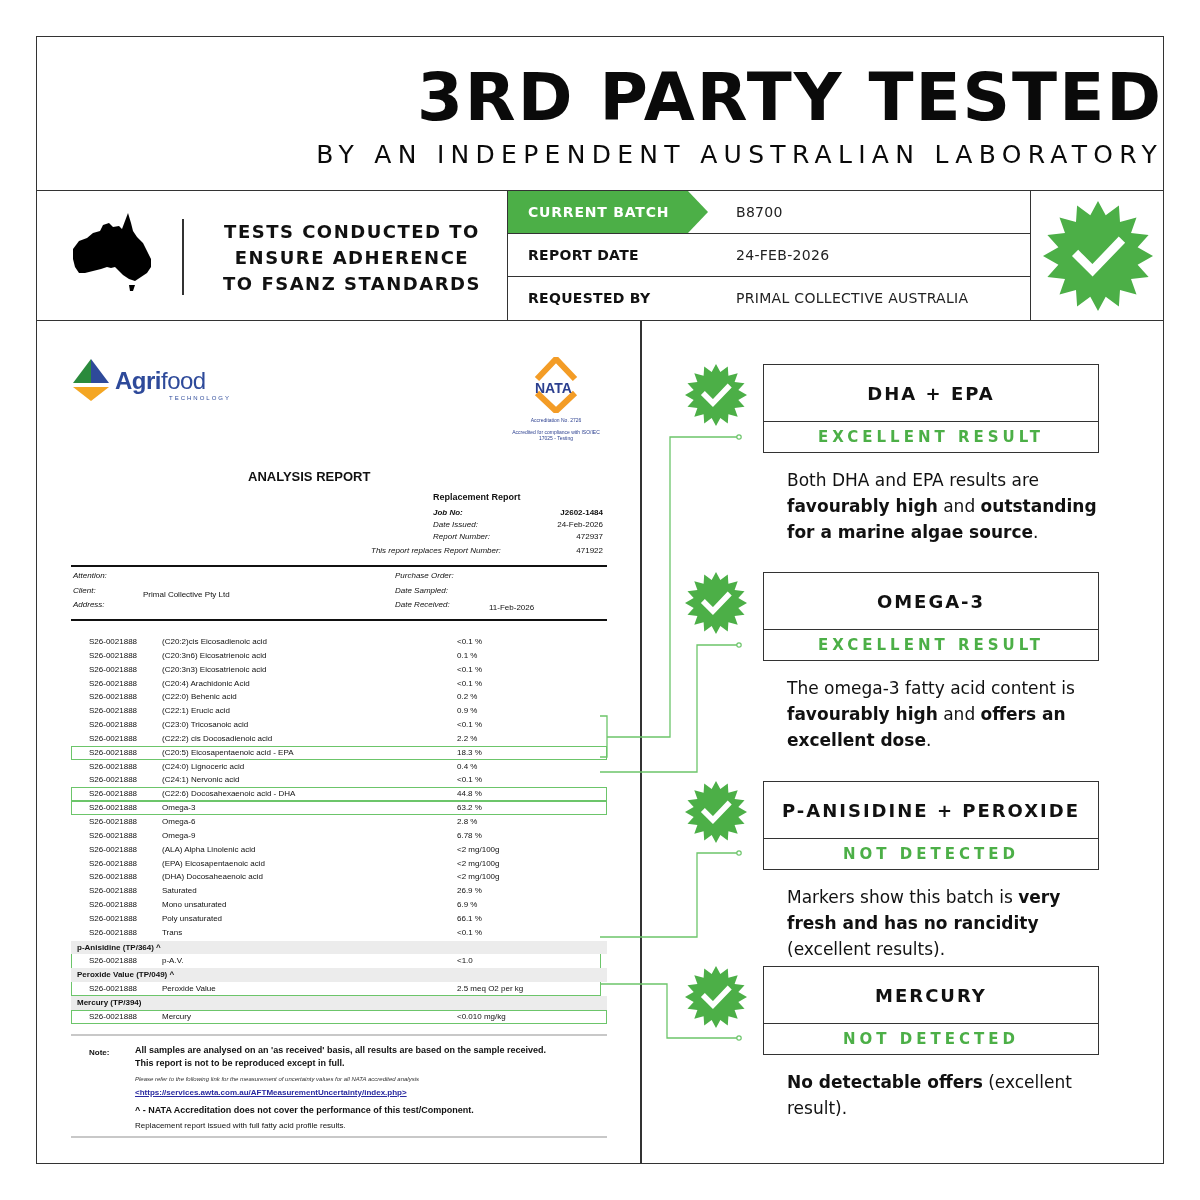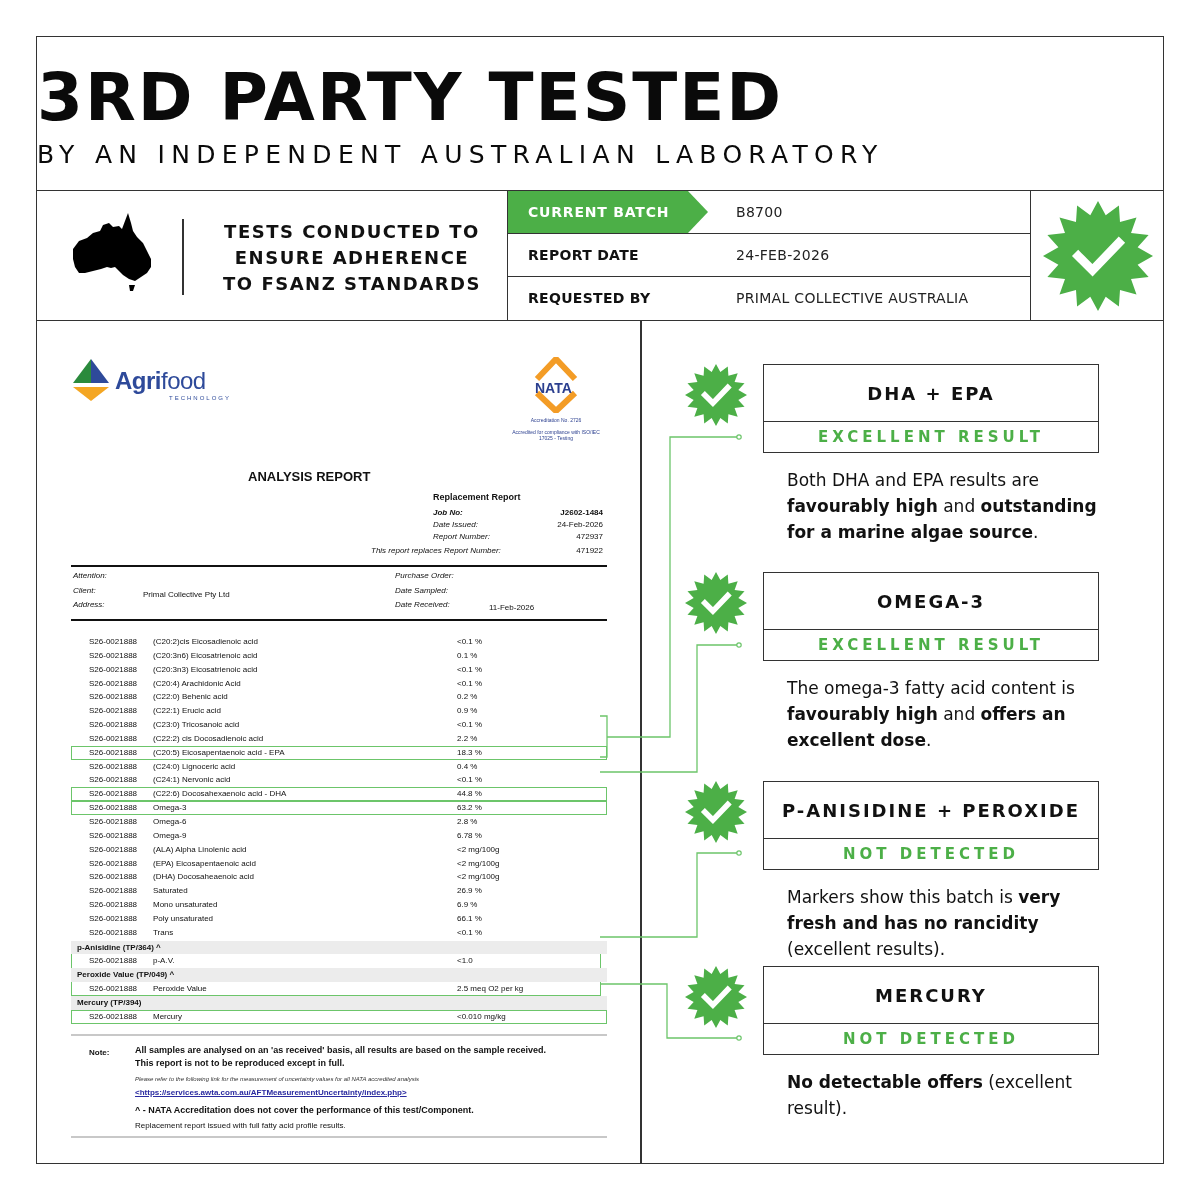--- a/index.html
+++ b/index.html
@@ -2,21 +2,21 @@
 <html><head>
 <meta charset="utf-8">
 <style>
   * { box-sizing: border-box; margin: 0; padding: 0; }
   html, body { width: 1200px; height: 1200px; background: #ffffff; overflow: hidden; }
   body { position: relative; font-family: "Liberation Sans", sans-serif; color: #111; }
 
   .frame { position: absolute; left: 36px; top: 36px; width: 1128px; height: 1128px; border: 1.5px solid #333; }
 
   
-  .hdr { position: absolute; left: 0; top: 0; width: 100%; height: 154px; border-bottom: 1.5px solid #333; text-align: left; }
+  .hdr { position: absolute; left: 0; top: 0; width: 100%; height: 154px; border-bottom: 1.5px solid #333; text-align: right; }
   .hdr-title { position: absolute; left: 0; right: 0; top: 22px; font-family: "DejaVu Sans", sans-serif; font-weight: 700; font-size: 66px; letter-spacing: 2px; color: #0a0a0a; }
   .hdr-sub { position: absolute; left: 0; right: 0; top: 103px; font-family: "DejaVu Sans", sans-serif; font-weight: 400; font-size: 25px; letter-spacing: 6.3px; color: #0a0a0a; }
 
   
   .band { position: absolute; left: 0; top: 154px; width: 100%; height: 130px; border-bottom: 1.5px solid #333; }
   .au-map { position: absolute; left: 30px; top: 20px; width: 90px; height: 85px; }
   .vsep { position: absolute; left: 145px; top: 28px; width: 1.5px; height: 76px; background: #333; }
   .fsanz { position: absolute; left: 160px; top: 28px; width: 310px; text-align: center; font-family: "DejaVu Sans", sans-serif; font-weight: 700; font-size: 18px; letter-spacing: 1.5px; line-height: 26px; color: #111; }
   .batch-table { position: absolute; left: 470px; top: 0; width: 524px; height: 130px; border-left: 1.5px solid #333; border-right: 1.5px solid #333; }
   .brow { position: absolute; left: 0; width: 100%; height: 43px; border-bottom: 1.5px solid #333; }
@@ -54,21 +54,21 @@
   .client .cr { position: relative; height: 14.5px; }
   .client .cl { position: absolute; left: 2px; font-style: italic; }
   .client .cv { position: absolute; left: 72px; top: 4px; }
   .client .cl2 { position: absolute; left: 324px; font-style: italic; }
   .client .cv2 { position: absolute; left: 418px; top: 3px; }
   .rule2 { position: absolute; left: 0; top: 270px; width: 536px; height: 1.5px; background: #111; }
 
   .results { position: absolute; left: 0; top: 286px; width: 536px; font-size: 8px; }
   .rrow { position: relative; height: 13.85px; line-height: 13.85px; }
   .rrow .c1 { position: absolute; left: 18px; }
-  .rrow .c2 { position: absolute; left: 82px; }
+  .rrow .c2 { position: absolute; left: 91px; }
   .rrow .c3 { position: absolute; left: 386px; }
   .rrow.hl { outline: 1.2px solid #6cc56a; outline-offset: -1px; }
   .grp { position: relative; height: 13.85px; line-height: 13.85px; background: #ececec; font-weight: 700; padding-left: 6px; font-size: 8px; }
   .gbox { position: absolute; border: 1.2px solid #6cc56a; }
   .rule3 { height: 2px; background: #c8c8c8; margin: 10px 0 8px 0; }
   .notes { position: relative; font-size: 8.5px; margin-left: 16px; }
   .note-lbl { position: absolute; left: 2px; top: 4px; font-weight: 700; font-size: 8px; }
   .note-main { margin-left: 48px; font-weight: 700; line-height: 13px; font-size: 9px; }
   .note-small { margin-left: 48px; margin-top: 6px; font-style: italic; font-size: 6px; color: #333; }
   .note-link { margin-left: 48px; margin-top: 6px; font-size: 8px; color: #2a2aa0; text-decoration: underline; font-weight: 700; }

